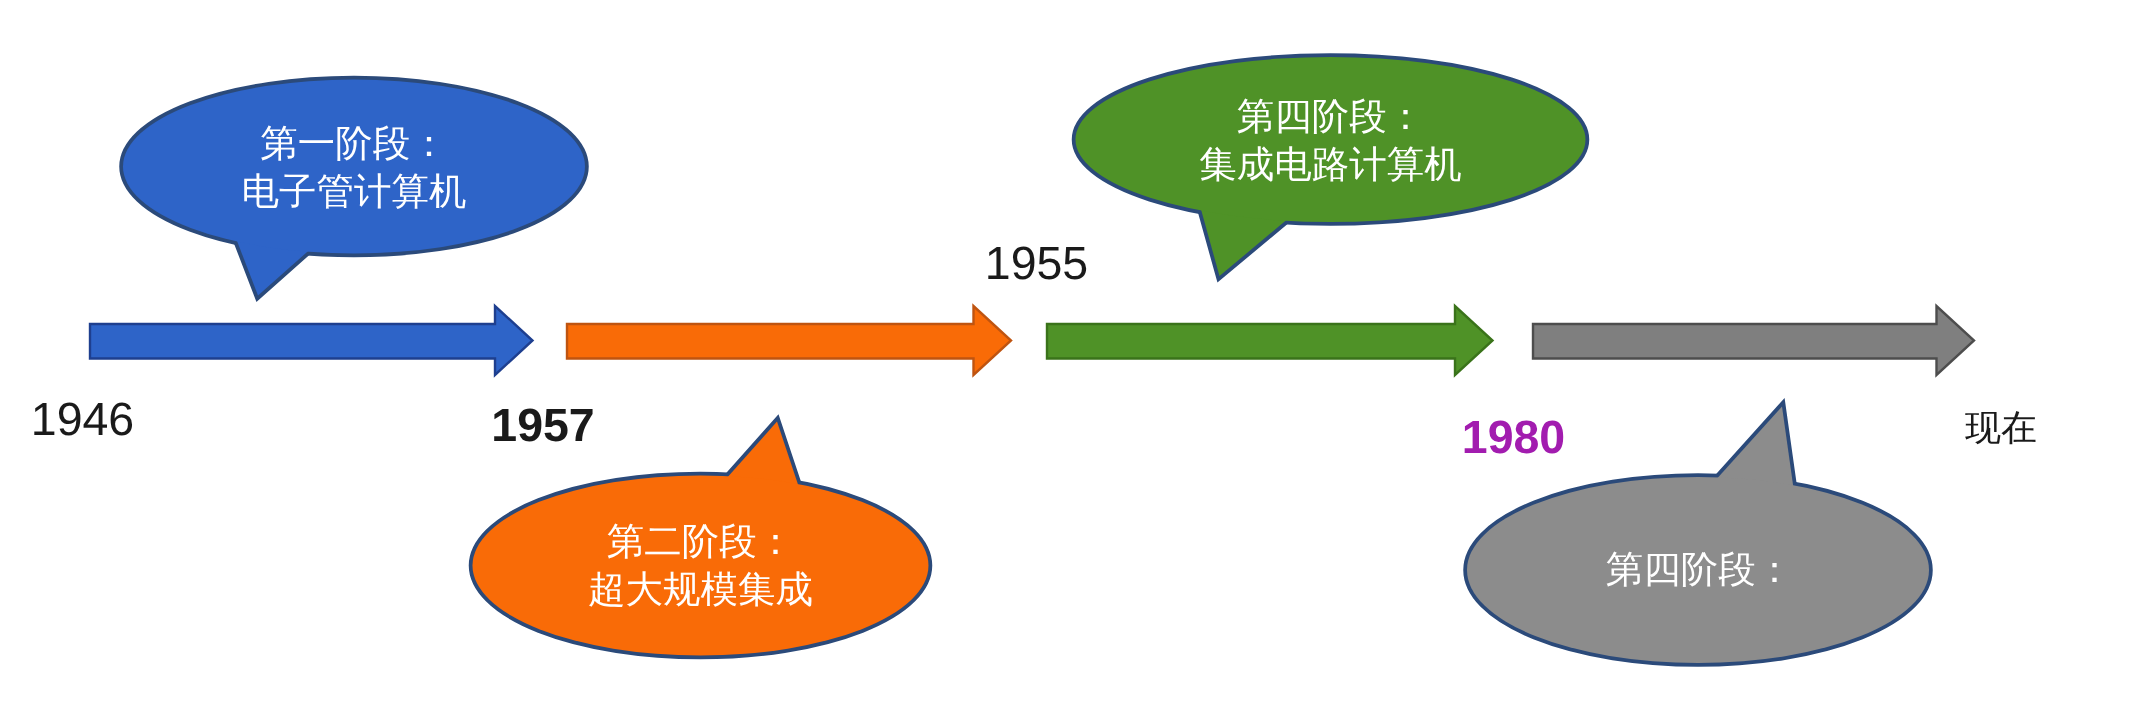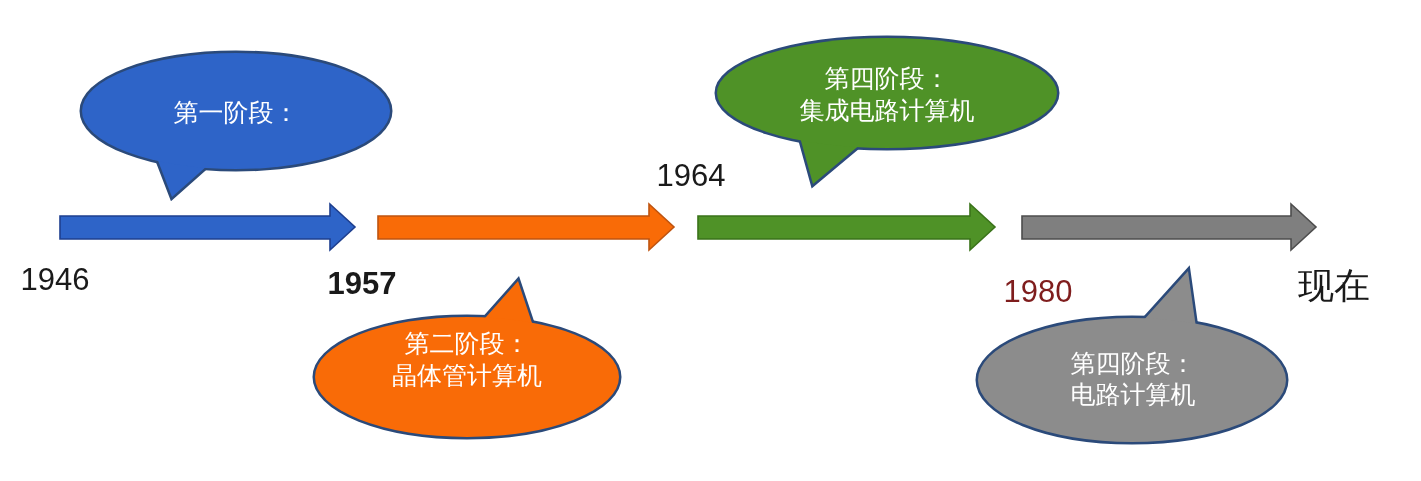--- a/index.html
+++ b/index.html
@@ -26,21 +26,21 @@
   }
   .bubble-text span { display: block; }
   .year-label {
     width: 120px;
     text-align: center;
     font-size: 31px;
     line-height: 32px;
     color: #1a1a1a;
     white-space: nowrap;
   }
-  .end-label { font-size: 36px; }
+  .end-label { font-size: 24px; }
 </style>
 </head>
 <body>
 
 <div id="stage-root" style="background: rgb(255, 255, 255);">
 
   <svg id="diagram-svg" width="1421" height="481" viewBox="0 0 1421 481">
 
     <polygon points="60,216 330,216 330,204 355,227 330,250 330,239 60,239" stroke-width="1.6" fill="#2E64C8" stroke="#1E3F8F"></polygon>
     <polygon points="378,216 649,216 649,204 674,227 649,250 649,239 378,239" stroke-width="1.6" fill="#F96B07" stroke="#BF5410"></polygon>
@@ -71,36 +71,36 @@
     <g>
       <polygon points="1133,332 1198,342 1188,271" stroke-width="5" fill="#8C8C8C" stroke="#2B4A7A"></polygon>
       <ellipse cx="1132" cy="380" rx="154" ry="62" stroke-width="5" fill="#8C8C8C" stroke="#2B4A7A"></ellipse>
       <polygon points="1133,332 1198,342 1188,271" stroke="none" fill="#8C8C8C"></polygon>
       <ellipse cx="1132" cy="380" rx="154" ry="62" stroke="none" fill="#8C8C8C"></ellipse>
     </g>
   </svg>
 
   <div class="overlay bubble-text" style="left: 82px; top: 56px; width: 308px; height: 112px; color: rgb(255, 255, 255);">
     <span>第一阶段：</span>
+    <span>电子管计算机</span>
   </div>
 
-  <div class="overlay bubble-text" style="left: 315px; top: 300px; width: 304px; height: 118px; color: rgb(255, 255, 255);">
+  <div class="overlay bubble-text" style="left: 315px; top: 318px; width: 304px; height: 118px; color: rgb(255, 255, 255);">
     <span>第二阶段：</span>
-    <span>晶体管计算机</span>
+    <span>超大规模集成</span>
   </div>
 
   <div class="overlay bubble-text" style="left: 717px; top: 40px; width: 340px; height: 108px; color: rgb(255, 255, 255);">
     <span>第四阶段：</span>
     <span>集成电路计算机</span>
   </div>
 
   <div class="overlay bubble-text" style="left: 979px; top: 320px; width: 308px; height: 122px; line-height: 31px; color: rgb(255, 255, 255); font-family: Liberation Mono, monospace;">
     <span>第四阶段：</span>
-    <span>电路计算机</span>
   </div>
 
   <div class="overlay year-label" style="left: -5px; top: 264px; color: rgb(26, 26, 26);">1946</div>
   <div class="overlay year-label" style="left: 302px; top: 268px; color: rgb(26, 26, 26); font-weight: bold;">1957</div>
-  <div class="overlay year-label" style="left: 631px; top: 160px; color: rgb(26, 26, 26);">1964</div>
-  <div class="overlay year-label" style="left: 978px; top: 276px; color: #7f1d1d;">1980</div>
+  <div class="overlay year-label" style="left: 631px; top: 160px; color: rgb(26, 26, 26);">1955</div>
+  <div class="overlay year-label" style="left: 949px; top: 276px; color: #a21caf; font-weight: bold;">1980</div>
   <div class="overlay year-label end-label" style="left: 1274px; top: 270px; color: rgb(26, 26, 26);">现在</div>
 
 </div>
 
 </body></html>

